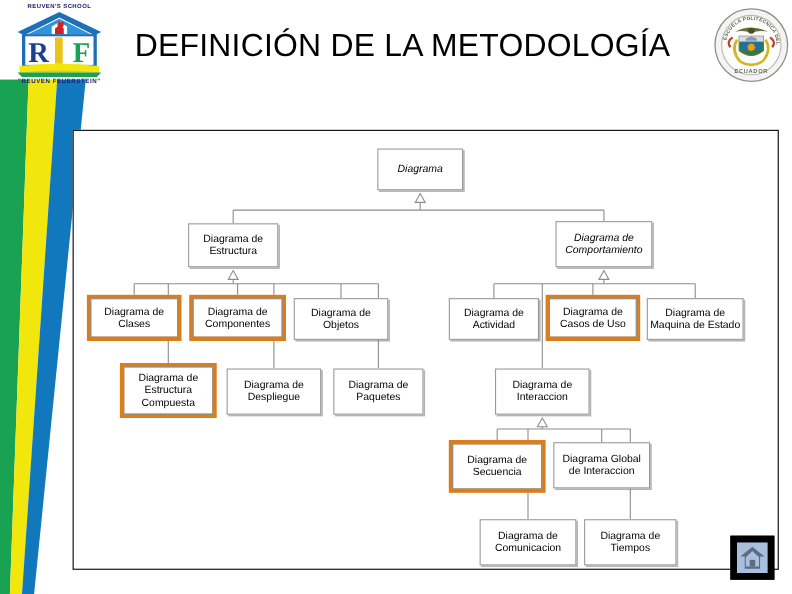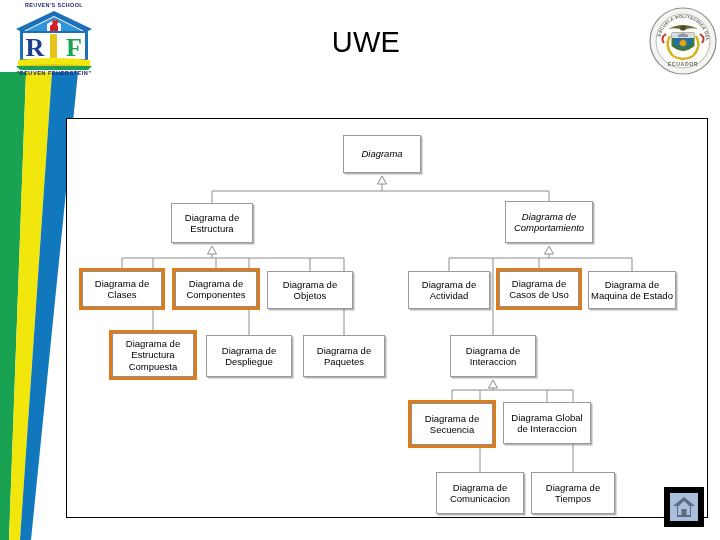--- a/index.html
+++ b/index.html
@@ -132,21 +132,21 @@
     <path d="M22 32 Q16 42 25 52" stroke="#d4b422" stroke-width="2.4" fill="none"></path>
     <path d="M48 32 Q54 42 45 52" stroke="#d4b422" stroke-width="2.4" fill="none"></path>
     <path d="M25 52 Q35 58 45 52" stroke="#d4b422" stroke-width="2.4" fill="none"></path>
     <path d="M18 30 Q12 34 16 39" stroke="#c23b2a" stroke-width="2" fill="none"></path>
     <path d="M52 30 Q58 34 54 39" stroke="#c23b2a" stroke-width="2" fill="none"></path>
     <text x="35" y="62" text-anchor="middle" font-family="Liberation Sans, sans-serif" font-size="5.2" font-weight="bold" fill="#6b6b55" letter-spacing=".6">ECUADOR</text>
   </svg>
 </div>
 
 <div class="title">
-  <div>UWE</div>
+  <div>DEFINICIÓN DE LA METODOLOGÍA</div>
 </div>
 
 <div class="diagram">
   <div class="canvas">
     <svg class="lines" id="edge-layer" width="584" height="398" viewBox="0 0 584 398">
         <polygon points="310.5,65 315,57 319.5,65" fill="#ffffff" stroke="#8c8c8c" stroke-width="1"></polygon>
         <line x1="315" y1="65" x2="315" y2="72" stroke="#8c8c8c" stroke-width="1"></line>
         <line x1="145" y1="72" x2="482" y2="72" stroke="#8c8c8c" stroke-width="1"></line>
         <line x1="145" y1="72" x2="145" y2="84" stroke="#8c8c8c" stroke-width="1"></line>
         <line x1="482" y1="72" x2="482" y2="82" stroke="#8c8c8c" stroke-width="1"></line>

